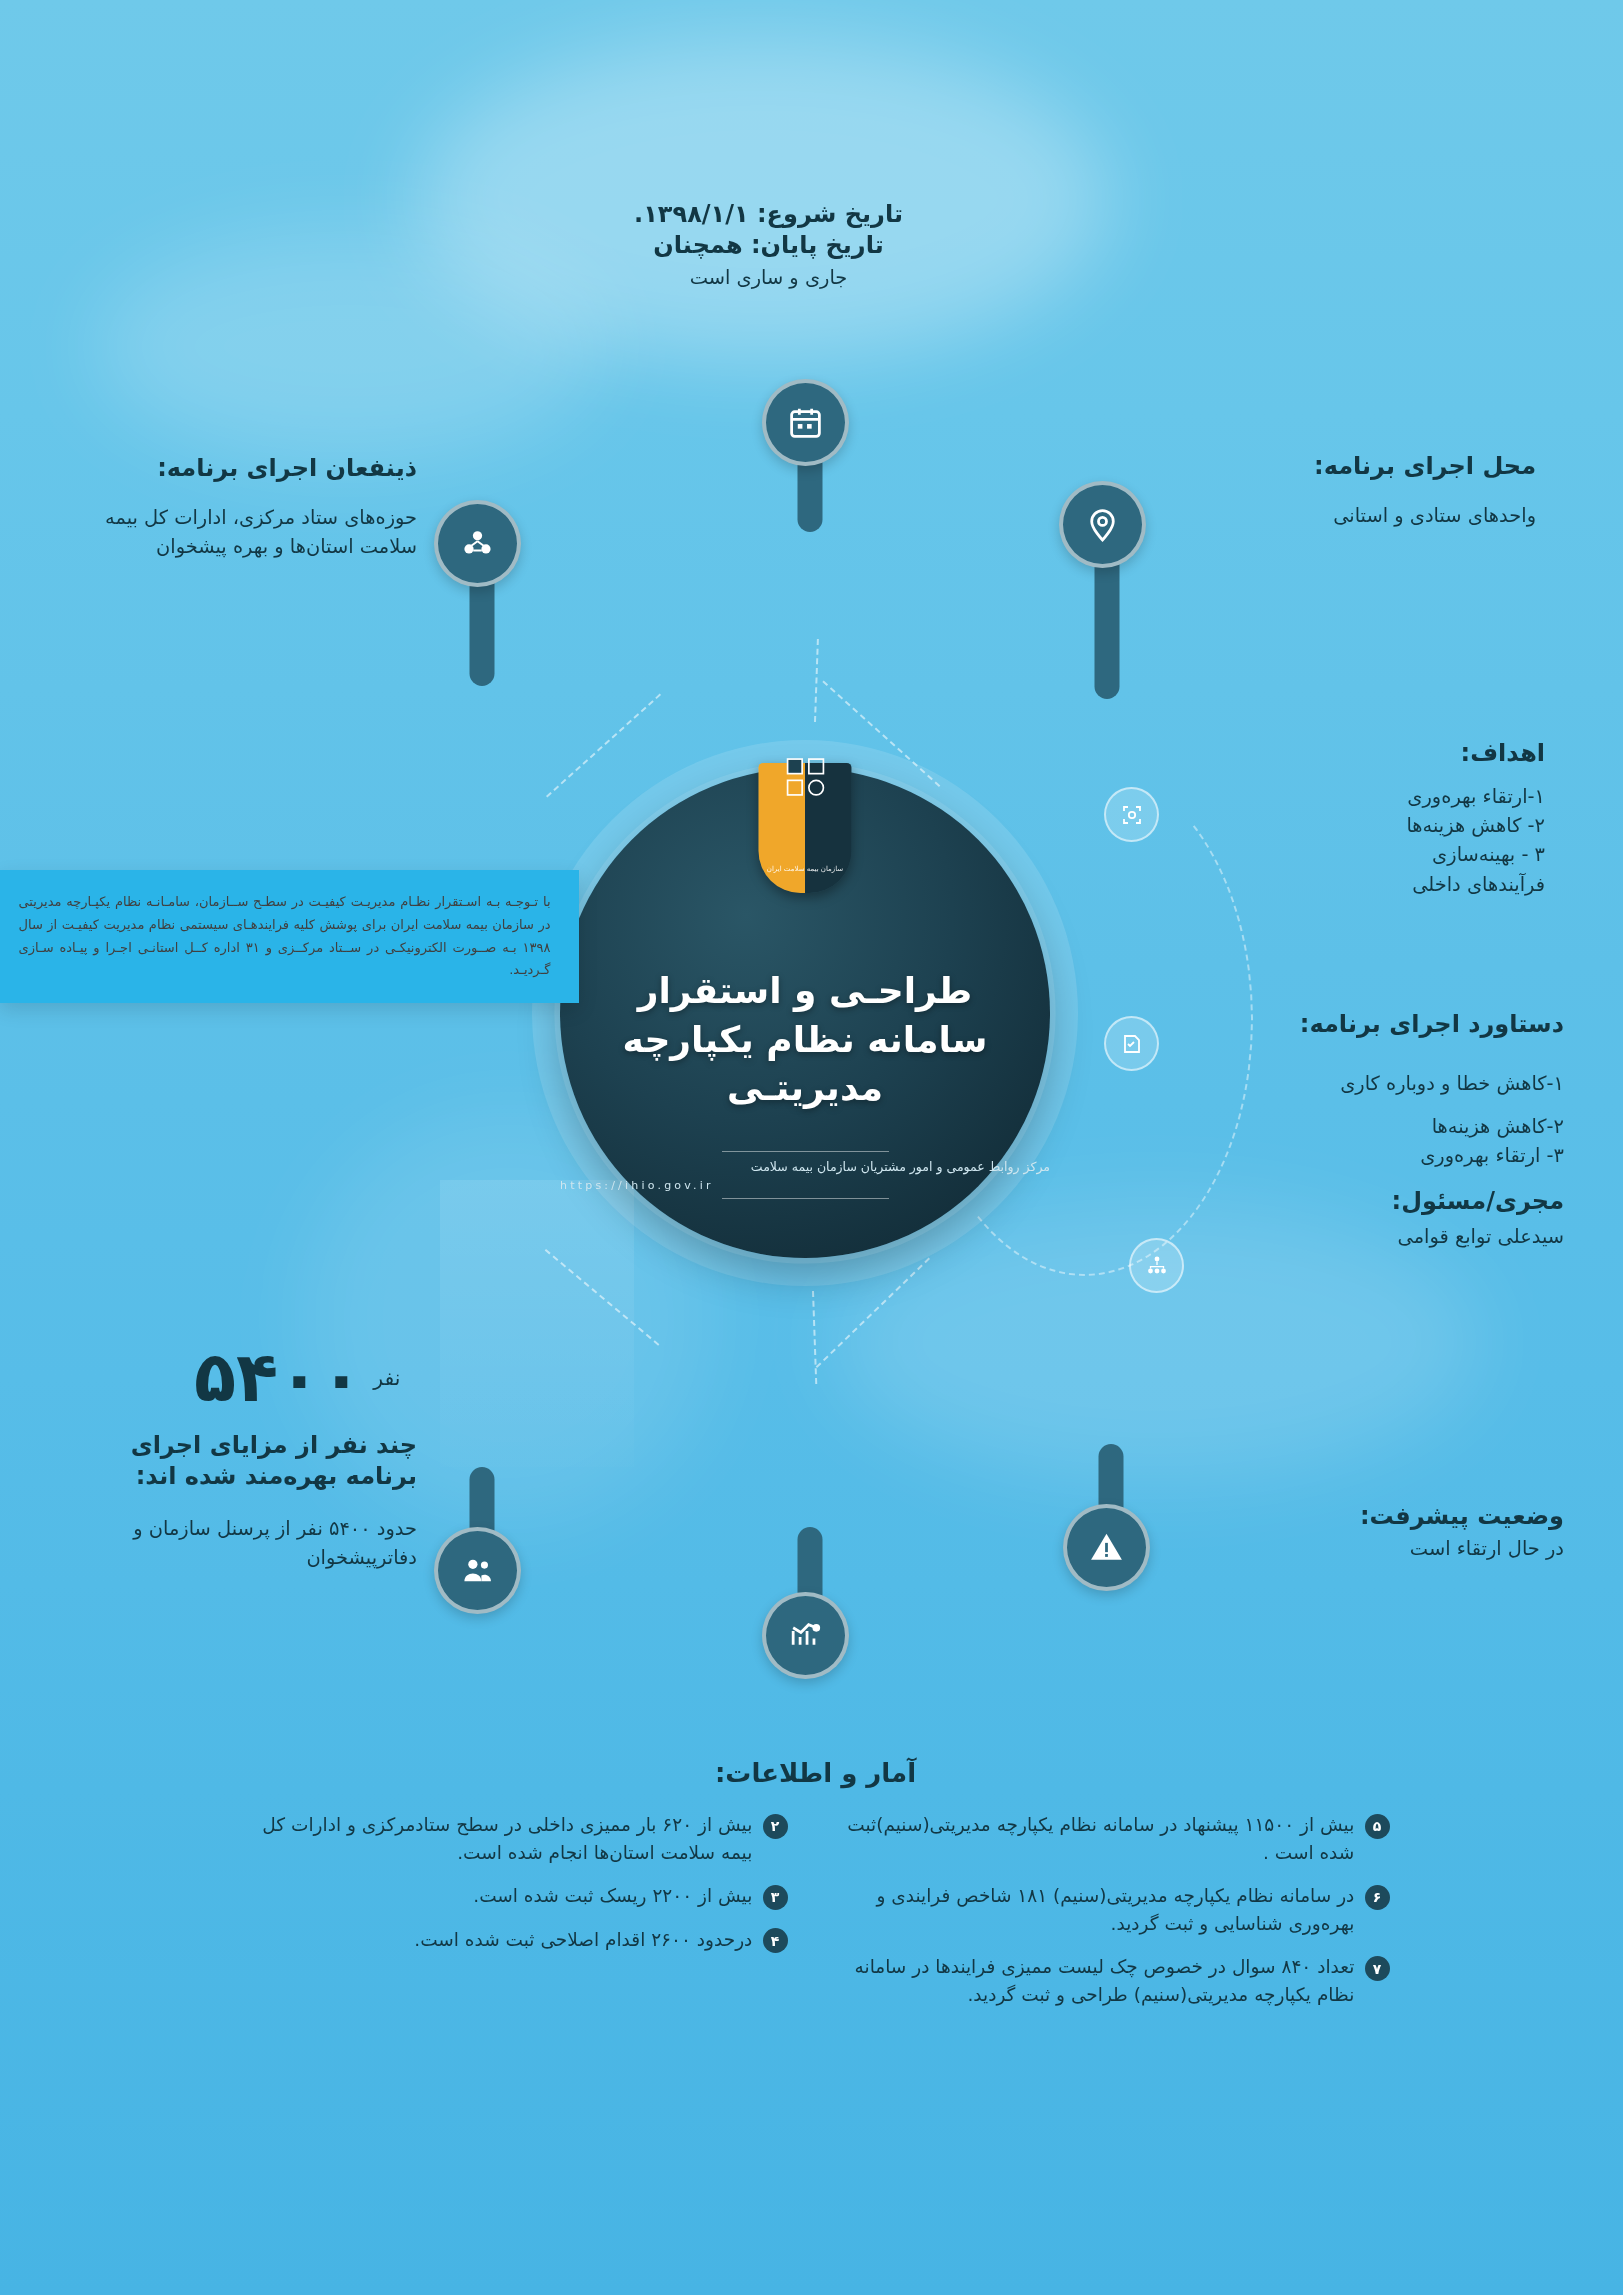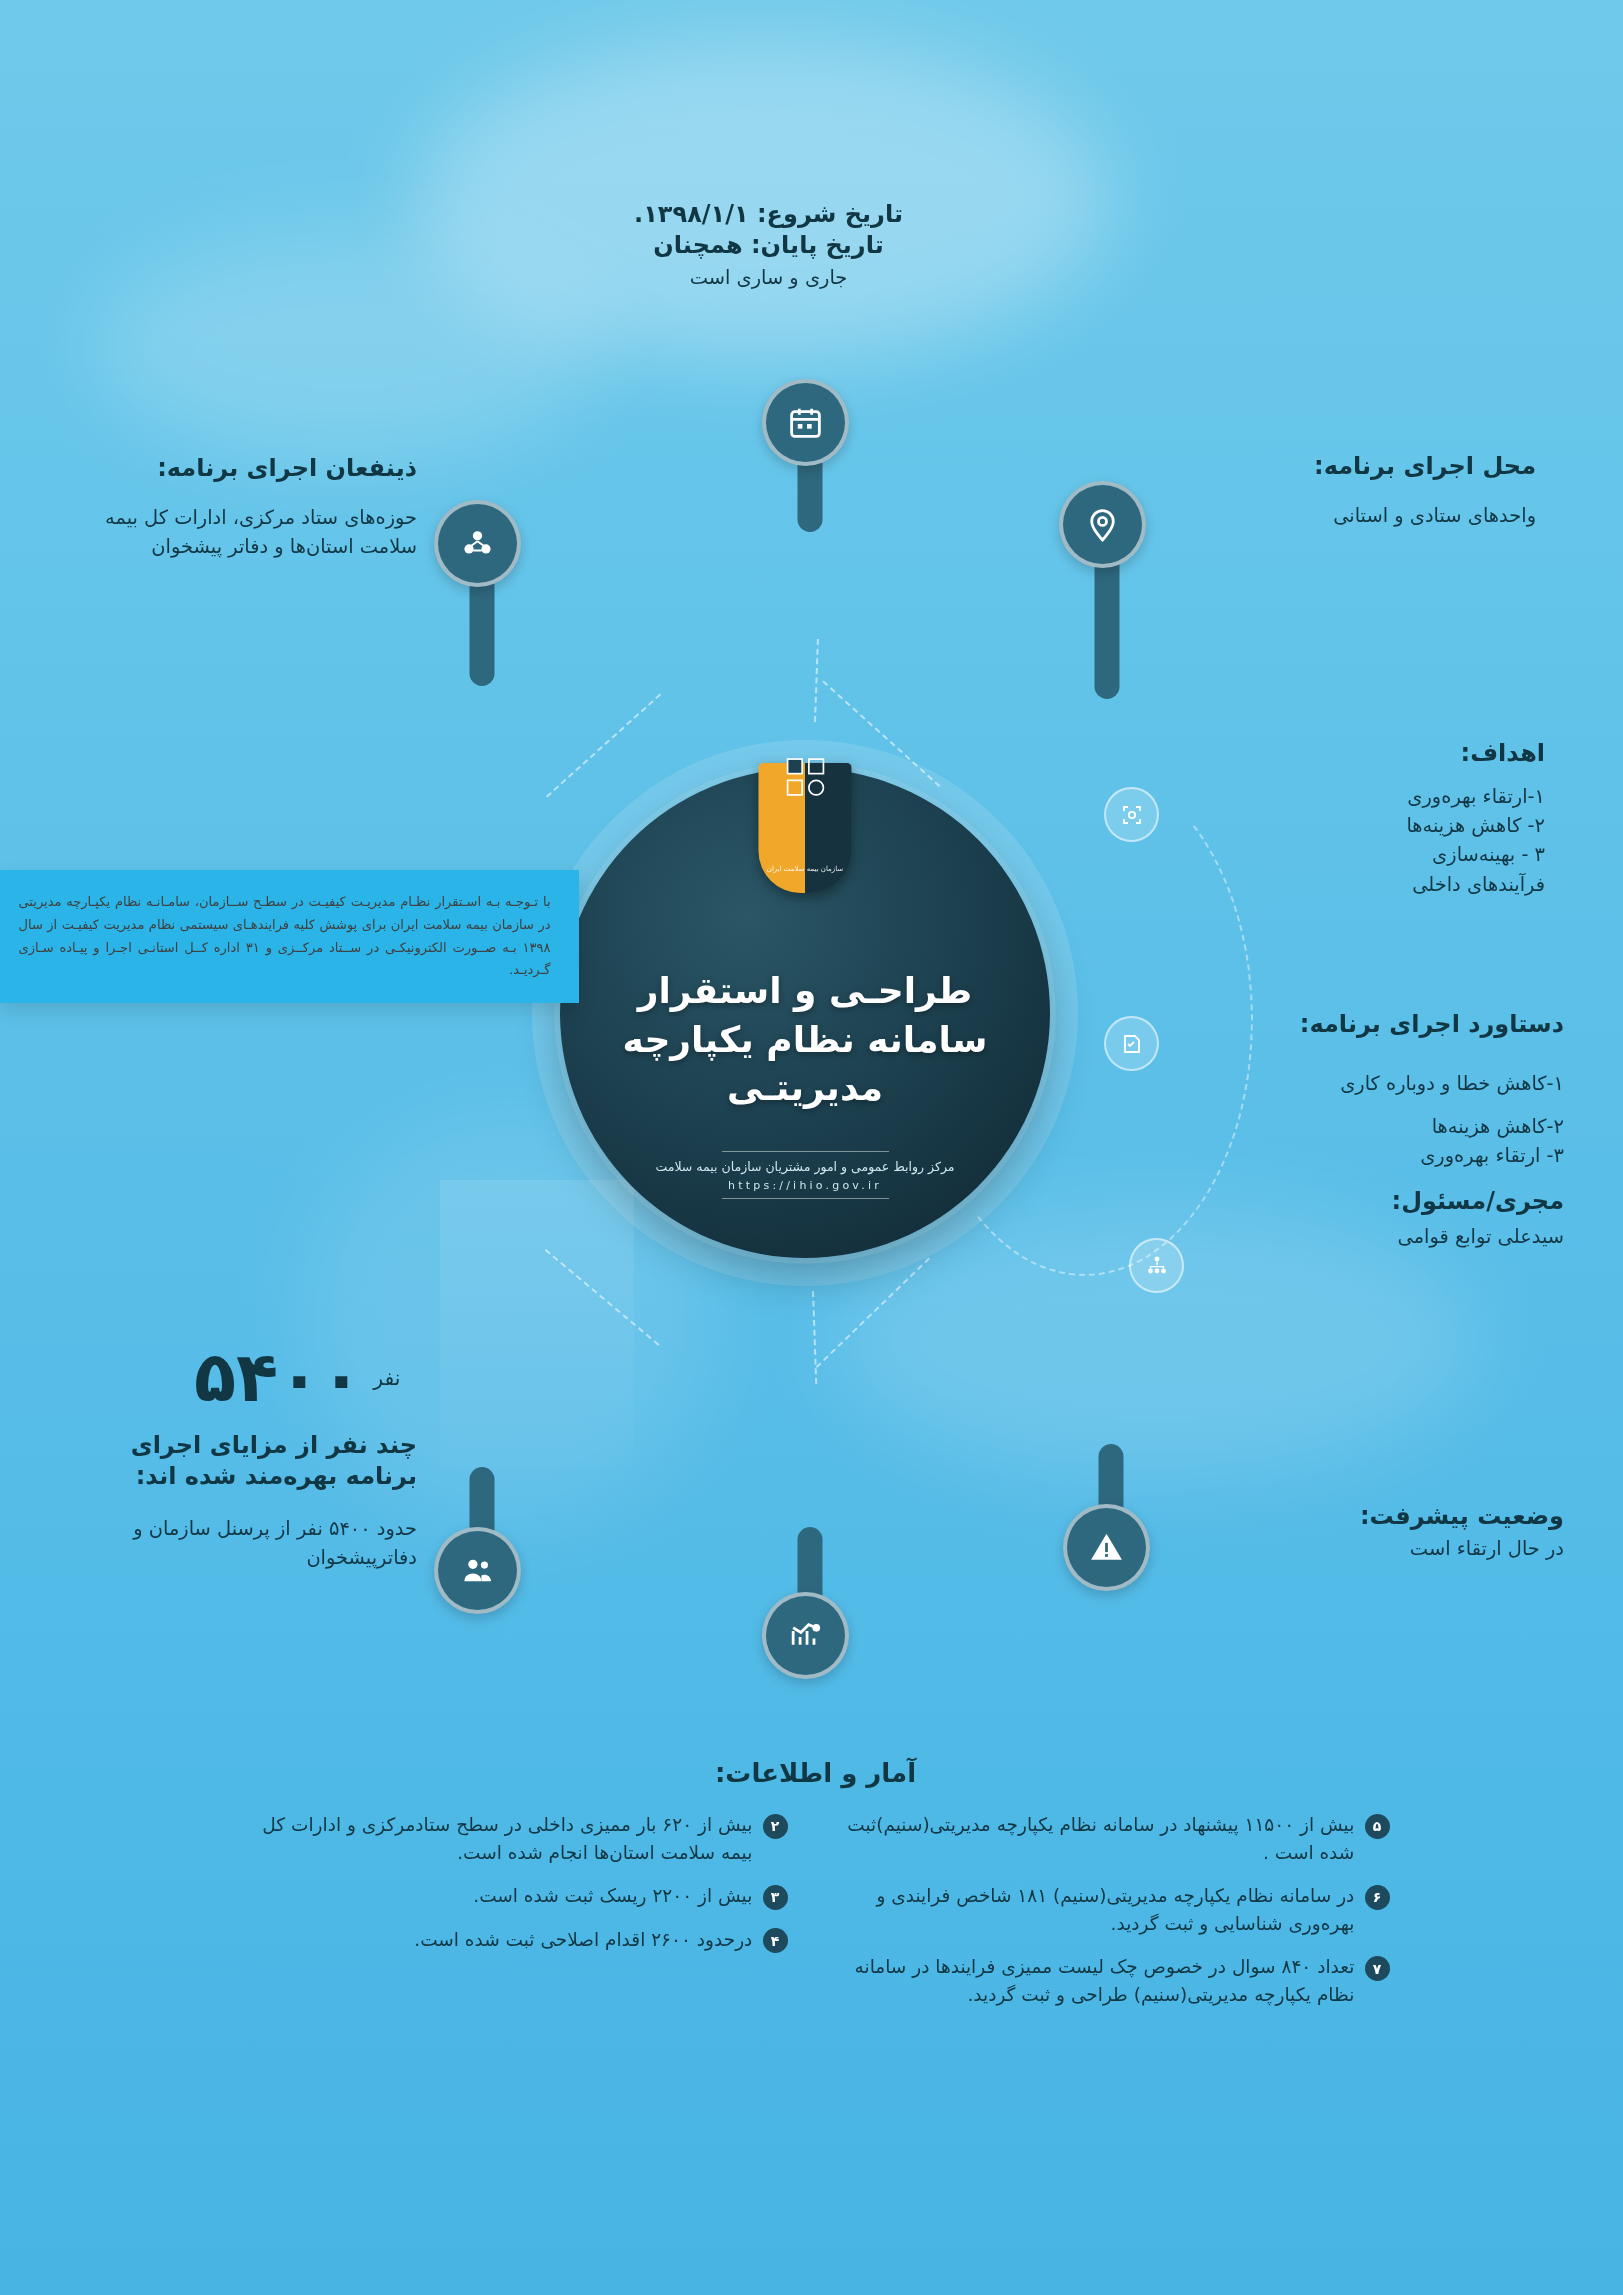--- a/index.html
+++ b/index.html
@@ -34,21 +34,21 @@
     box-shadow:0 0 0 5.6px rgba(255,255,255,.10), 0 18.5px 42px rgba(0,0,0,.25);
     display:flex;flex-direction:column;align-items:center;justify-content:flex-start;
     position:relative;
   }
   #hub-title{
     margin-top:199px;width:407px;text-align:center;color:#fff;
     font-size:36px;line-height:1.35;font-weight:bold;letter-spacing:-0.5px;
     text-shadow:0 1.9px 6.5px rgba(0,0,0,.35);
   }
   #hub-footer{
-    position:absolute;bottom:59px;width:100%;text-align:center;color:#cfe6ef;
+    position:absolute;bottom:59px;width:100%;color:#cfe6ef;
   }
   #hub-footer .line{display:block;height:0.9px;width:167px;margin:0 auto 7.4px auto;background:rgba(255,255,255,.45);}
   #hub-footer .l2{margin:6.5px auto 0 auto;}
   #hub-footer .org{font-size:12.5px;letter-spacing:0.2px;}
   #hub-footer .url{font-size:11px;letter-spacing:3.2px;direction:ltr;margin-top:4.6px;}
 
   
   .emblem{
     position:absolute;top:-4.6px;left:50%;transform:translateX(-50%);
     width:93px;height:130px;
@@ -177,21 +177,21 @@
     <svg viewBox="0 0 24 24" fill="#fff">
       <circle cx="12" cy="7" r="3"></circle>
         <circle cx="6.5" cy="15.5" r="3"></circle>
         <circle cx="17.5" cy="15.5" r="3"></circle>
       <path d="M12 10.5 L8 13.5 M12 10.5 L16 13.5 M9.2 16.5 h5.6" stroke="#fff" stroke-width="1.3" fill="none"></path>
     </svg>
   </div>
 </div>
 <div class="blk r" style="left:93px;top:453px;width:324px;">
   <div class="hd">ذینفعان اجرای برنامه:</div>
-  <div class="bd" style="margin-top:18.5px;">حوزه‌های ستاد مرکزی، ادارات کل بیمه سلامت استان‌ها و دفاتر پیشخوان</div>
+  <div class="bd" style="margin-top:18.5px;">حوزه‌های ستاد مرکزی، ادارات کل بیمه سلامت استان‌ها و بهره پیشخوان</div>
 </div>
 
 <div class="pin" style="left:1067px;top:481px;width:79px;height:217px;">
   <div class="stem" style="top:56px;height:162px;"></div>
   <div class="ring">
     <svg viewBox="0 0 24 24" fill="none" stroke="#fff" stroke-width="1.8">
       <path d="M12 22s7-7.2 7-12a7 7 0 1 0-14 0c0 4.8 7 12 7 12z"></path>
         <circle cx="12" cy="10" r="2.6"></circle>
     </svg>
   </div>

